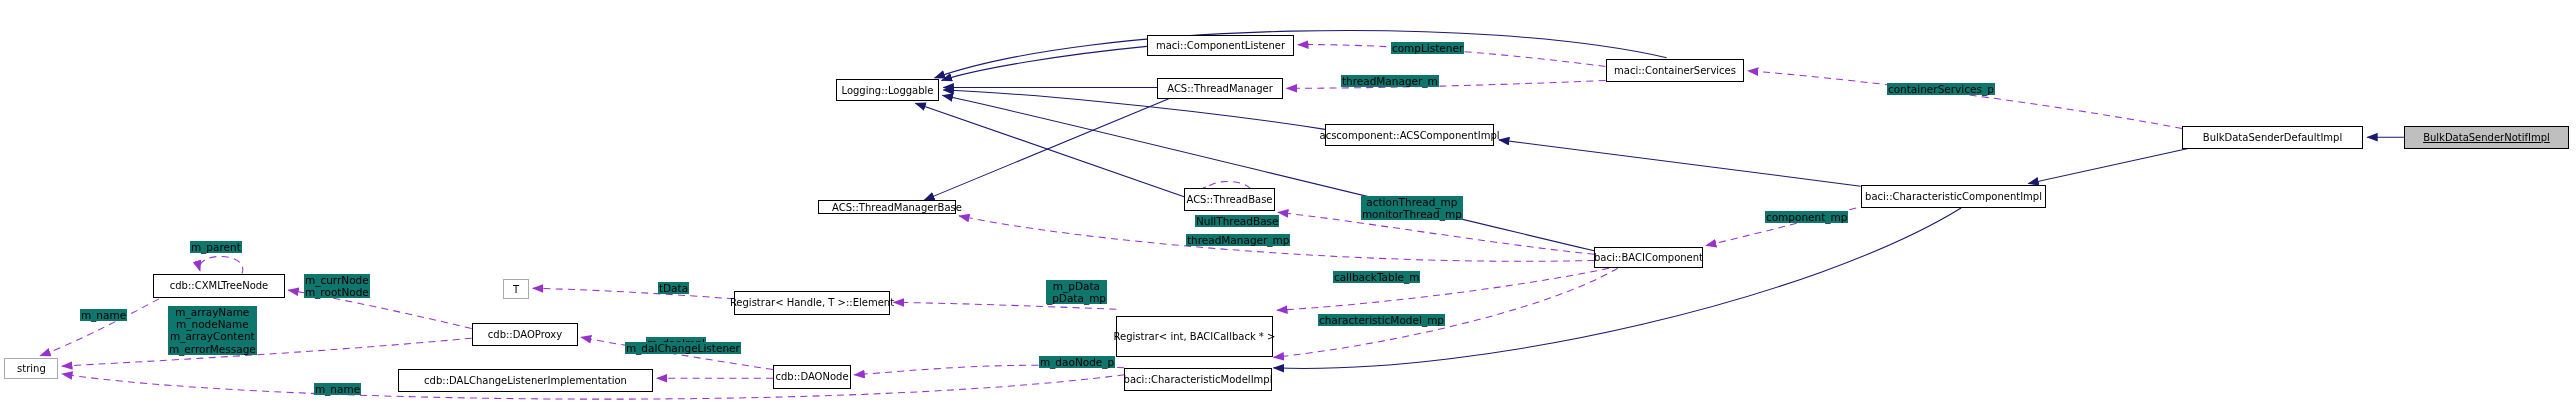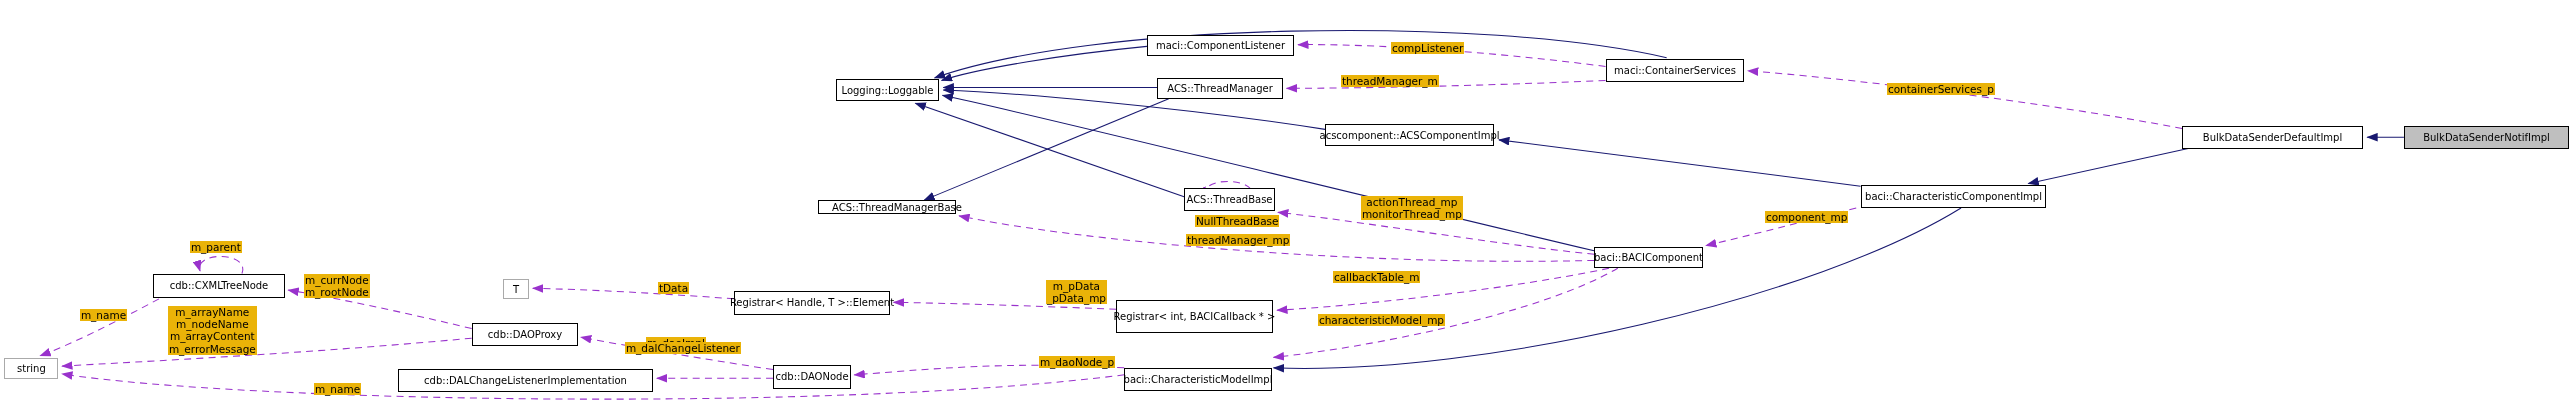--- a/index.html
+++ b/index.html
@@ -15,27 +15,27 @@
   .edge.inherit{stroke:var(--inherit);}
   .edge.usage{stroke:var(--usage);stroke-dasharray:8 6;}
   .node{
     position:absolute;box-sizing:border-box;
     background:var(--node-fill);
     border:0.9px solid var(--node-border);
     display:flex;align-items:center;justify-content:center;
     font-size:10px;color:#000;white-space:nowrap;
     cursor:pointer;
   }
-  .node.highlight{background:var(--highlight);}
+  .node.highlight{background:var(--highlight);text-decoration:underline;}
   .node.muted{border-color:var(--muted-border);cursor:default;}
   .edge-label{
     position:absolute;
     font-size:10.5px;line-height:12.2px;color:#000;
     text-align:center;white-space:nowrap;
-    background:#eab308;padding:0 0.9px;
+    background:#0f766e;padding:0 0.9px;
   }
 </style>
 </head>
 <body>
 
 <div class="canvas">
   <svg id="edge-layer" xmlns="http://www.w3.org/2000/svg" viewBox="0 0 2949 468">
     <defs>
       <marker id="arrow-inherit" markerUnits="userSpaceOnUse" markerWidth="13" markerHeight="10" viewBox="0 0 13 10" refX="12" refY="5" orient="auto">
         <path d="M0,0 L13,5 L0,10 Z" style="fill:var(--inherit)"></path>
@@ -85,21 +85,21 @@
       <div class="node" style="left: 1325px; top: 124px; width: 169px; height: 22px;">acscomponent::ACSComponentImpl</div>
       <div class="node" style="left: 2182px; top: 126px; width: 181px; height: 23px;">BulkDataSenderDefaultImpl</div>
       <div class="node highlight" style="left: 2404px; top: 126px; width: 165px; height: 23px;">BulkDataSenderNotifImpl</div>
       <div class="node" style="left: 1184px; top: 188px; width: 91px; height: 23px;">ACS::ThreadBase</div>
       <div class="node" style="left: 818px; top: 200px; width: 138px; height: 14px; padding-left: 20px;">ACS::ThreadManagerBase</div>
       <div class="node" style="left: 1861px; top: 185px; width: 185px; height: 23px;">baci::CharacteristicComponentImpl</div>
       <div class="node" style="left: 1594px; top: 247px; width: 109px; height: 21px;">baci::BACIComponent</div>
       <div class="node" style="left: 153px; top: 274px; width: 132px; height: 23.6px;">cdb::CXMLTreeNode</div>
       <div class="node muted" style="left: 503px; top: 279px; width: 26px; height: 20px;">T</div>
       <div class="node" style="left: 734px; top: 291px; width: 156px; height: 23.6px;">Registrar&lt; Handle, T &gt;::Element</div>
-      <div class="node" style="left: 1116px; top: 300px; width: 157px; height: 33px;">Registrar&lt; int, BACICallback * &gt;</div>
+      <div class="node" style="left: 1116px; top: 316px; width: 157px; height: 41px;">Registrar&lt; int, BACICallback * &gt;</div>
       <div class="node" style="left: 472px; top: 323px; width: 106px; height: 23px;">cdb::DAOProxy</div>
       <div class="node muted" style="left: 4.4px; top: 358px; width: 54px; height: 21px;">string</div>
       <div class="node" style="left: 398px; top: 369px; width: 255px; height: 23px;">cdb::DALChangeListenerImplementation</div>
       <div class="node" style="left: 773px; top: 365px; width: 78px; height: 23.6px;">cdb::DAONode</div>
       <div class="node" style="left: 1124px; top: 356px; width: 148px; height: 23px; margin-top: 12px;">baci::CharacteristicModelImpl</div>
     </div>
   <div id="label-layer">
       <div class="edge-label" style="left: 1391px; top: 42px;">
         <div>compListener</div>
       </div>

